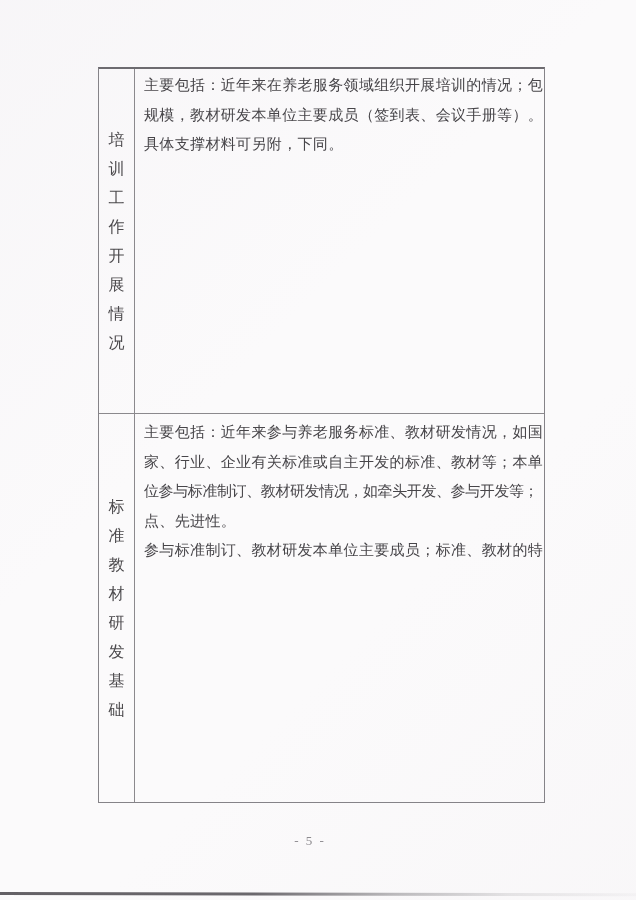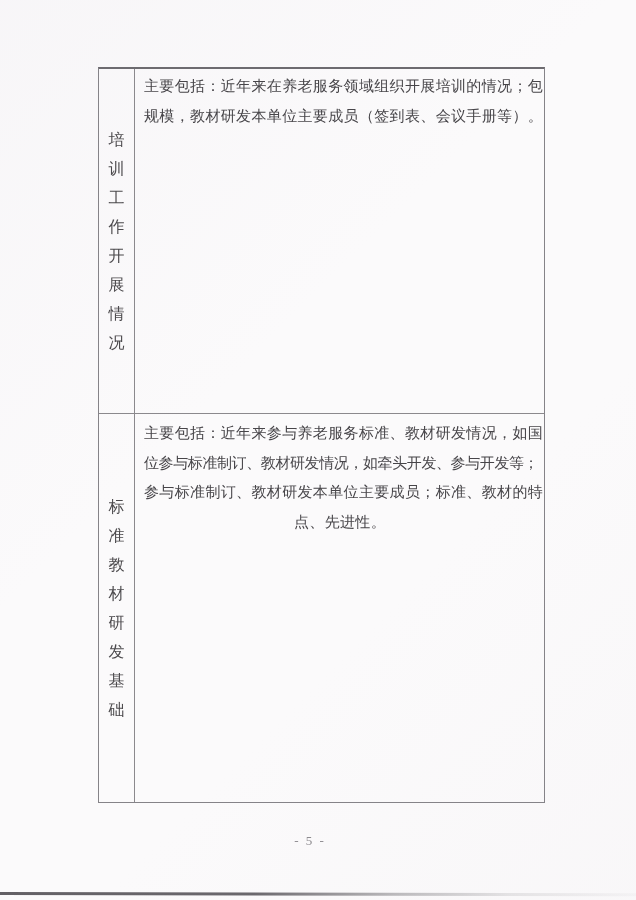--- a/index.html
+++ b/index.html
@@ -74,28 +74,28 @@
     text-align: center;
   }
   .content-cell {
     flex: 1;
     box-sizing: border-box;
     padding: 3px 8px 0 9px;
     overflow: hidden;
   }
   .trow-2 .content-cell {
     padding-top: 5px;
-    text-align: center;
   }
   .tline {
     font-size: 15px;
     line-height: 29.5px;
     color: #474549;
     letter-spacing: 0.35px;
     white-space: nowrap;
+    font-family: Liberation Mono, monospace;
   }
   .tline.tight {
     letter-spacing: -0.4px;
   }
   .page-number {
     position: absolute;
     left: 0;
     right: 16px;
     top: 833px;
     text-align: center;
@@ -136,43 +136,45 @@
             <div class="vchar">开</div>
             <div class="vchar">展</div>
             <div class="vchar">情</div>
             <div class="vchar">况</div>
           </div>
       </div>
       <div class="content-cell">
         <div>
             <div class="tline">主要包括：近年来在养老服务领域组织开展培训的情况；包</div>
             <div class="tline">规模，教材研发本单位主要成员（签到表、会议手册等）。</div>
+            <div class="tline">具体支撑材料可另附，下同。</div>
           </div>
       </div>
     </div>
 
     <div class="trow trow-2">
       <div class="label-cell">
         <div class="vlabel">
             <div class="vchar">标</div>
             <div class="vchar">准</div>
             <div class="vchar">教</div>
             <div class="vchar">材</div>
             <div class="vchar">研</div>
             <div class="vchar">发</div>
             <div class="vchar">基</div>
             <div class="vchar">础</div>
           </div>
       </div>
       <div class="content-cell">
         <div>
             <div class="tline">主要包括：近年来参与养老服务标准、教材研发情况，如国</div>
+            <div class="tline">家、行业、企业有关标准或自主开发的标准、教材等；本单</div>
             <div class="tline tight">位参与标准制订、教材研发情况，如牵头开发、参与开发等；</div>
+            <div class="tline">点、先进性。</div>
             <div class="tline">参与标准制订、教材研发本单位主要成员；标准、教材的特</div>
-            <div class="tline">点、先进性。</div>
           </div>
       </div>
     </div>
 
   </div>
 
   <div class="page-number">- 5 -</div>
 
   <div class="scan-edge"></div>
 

